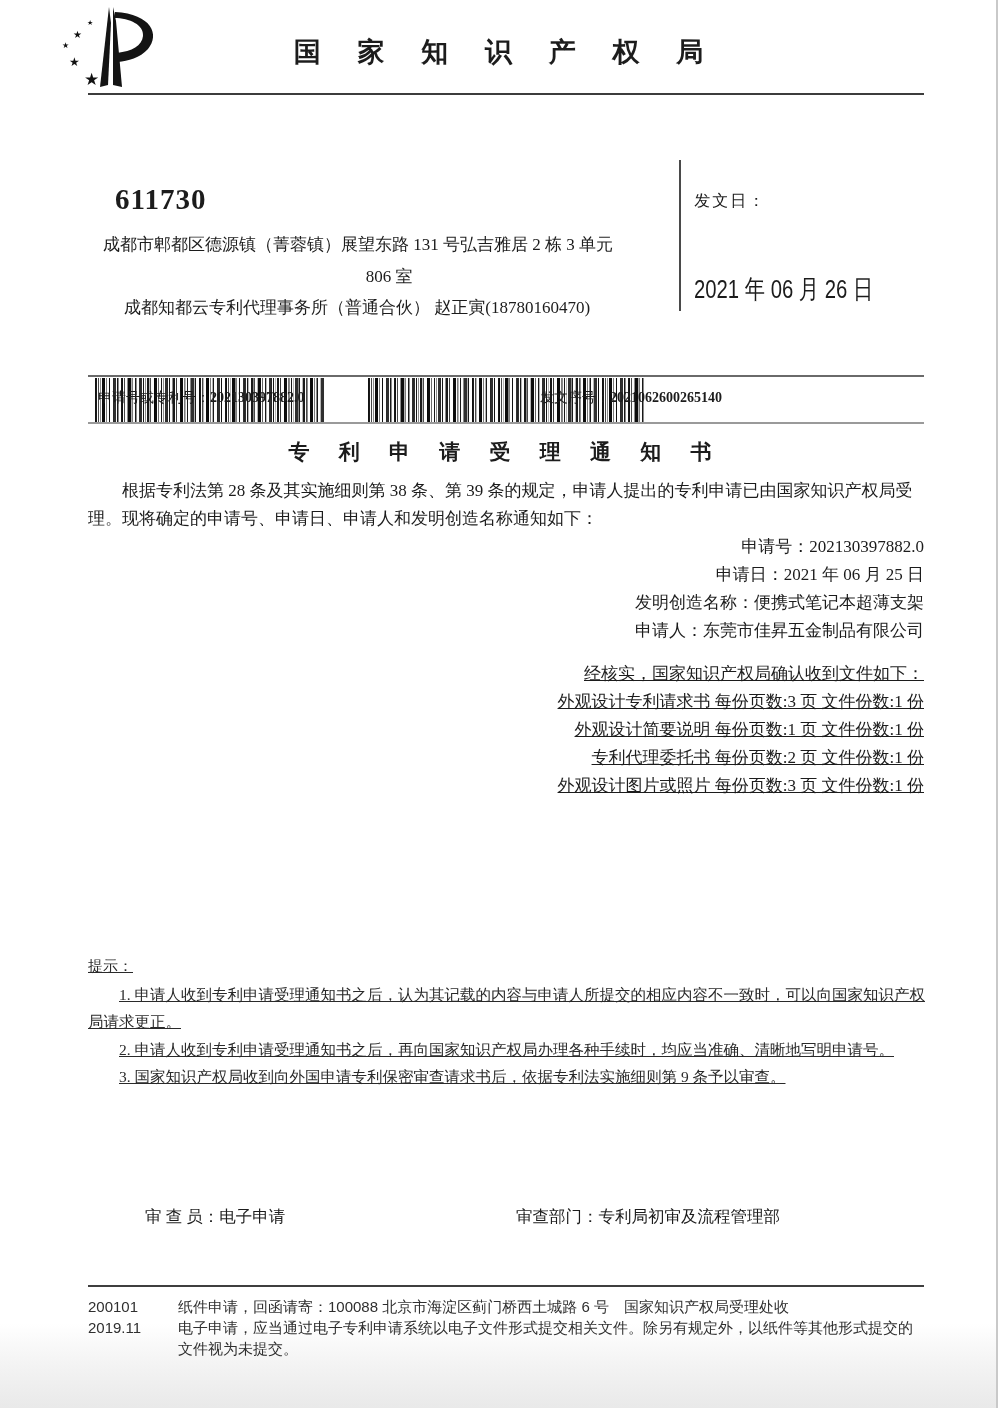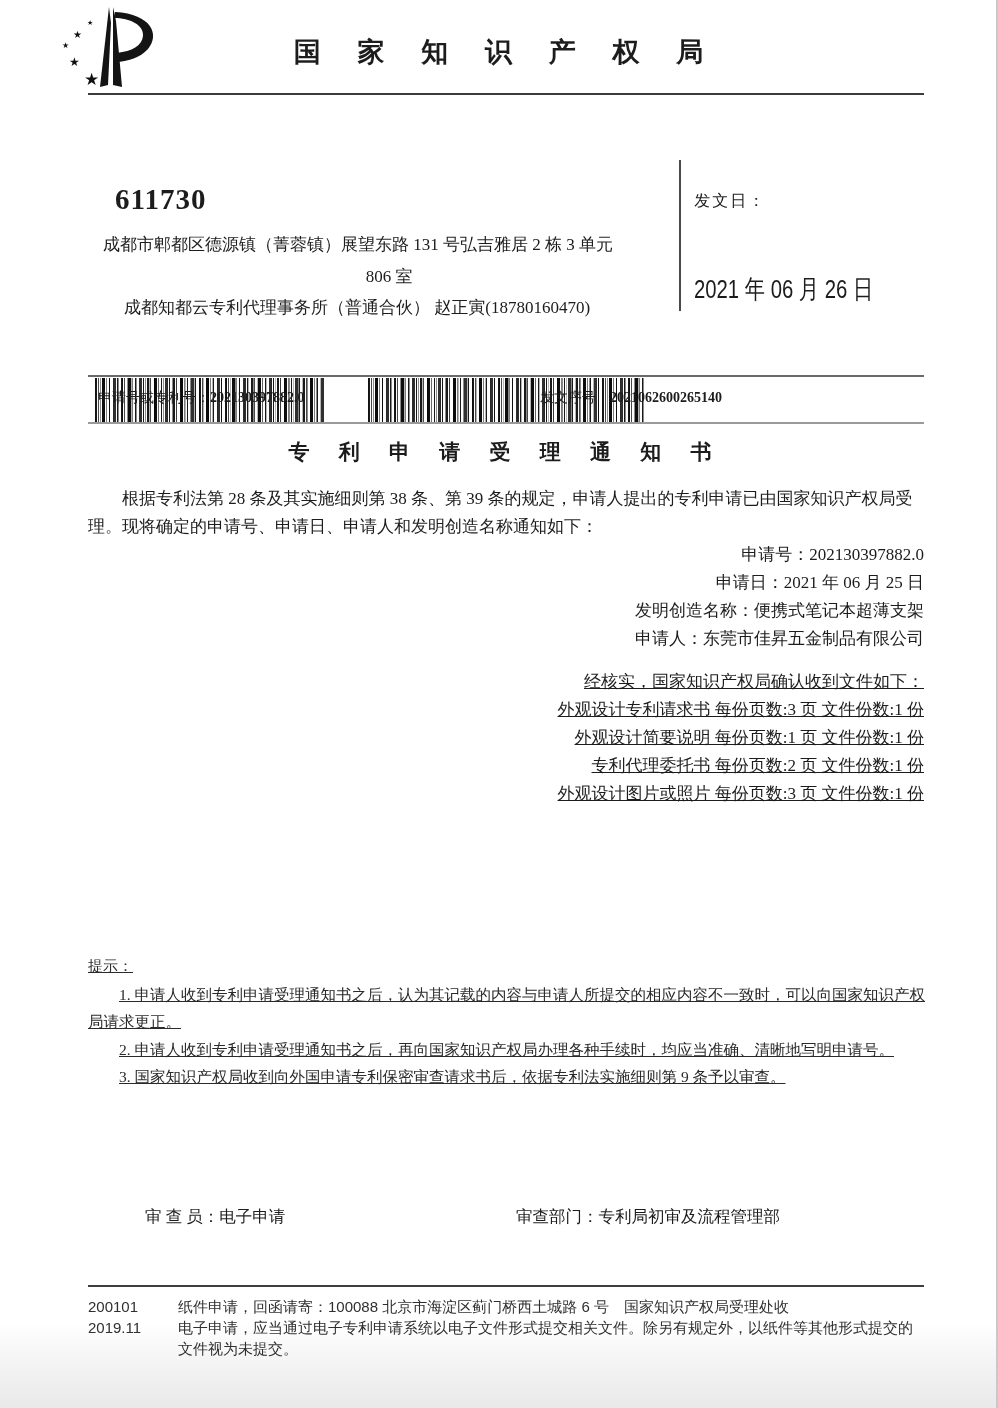--- a/index.html
+++ b/index.html
@@ -103,21 +103,21 @@
   .notice-title {
     position: absolute; left: 88px; top: 438px; width: 836px;
     text-align: center;
     font-size: 21px; font-weight: bold; letter-spacing: 12px;
     white-space: nowrap;
   }
 
   
   .body-block {
     position: absolute; left: 88px; top: 477px; width: 836px;
-    font-size: 17px; line-height: 28px; margin-top: 8px;
+    font-size: 17px; line-height: 28px;
   }
   .intro { text-indent: 2em; }
   .field-line, .doc-line, .received-intro { padding-left: 37px; white-space: nowrap; text-align: right; }
   .received-block { margin-top: 15px; text-decoration: underline; }
 
   
   .notes-block {
     position: absolute; left: 88px; top: 953px; width: 844px;
     font-size: 15.5px; line-height: 27.5px; color: #2a2a2a; text-decoration: underline;
   }

